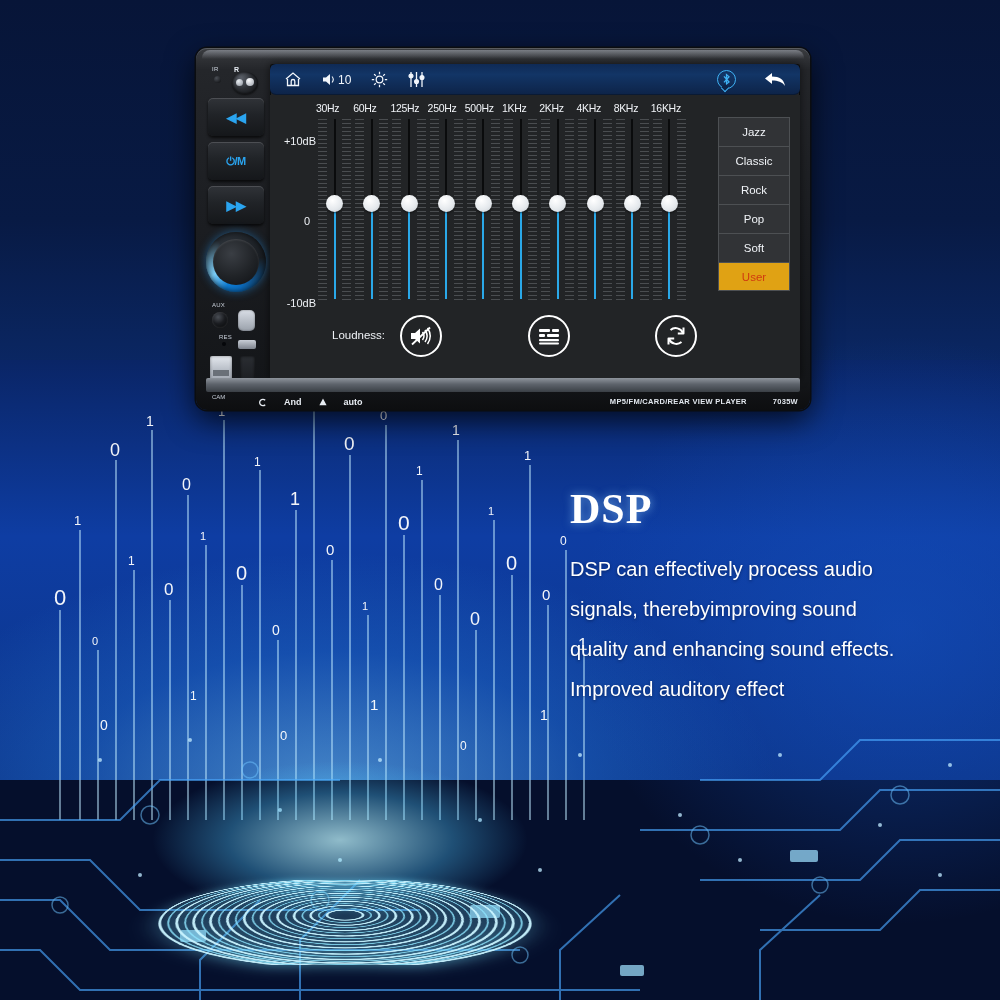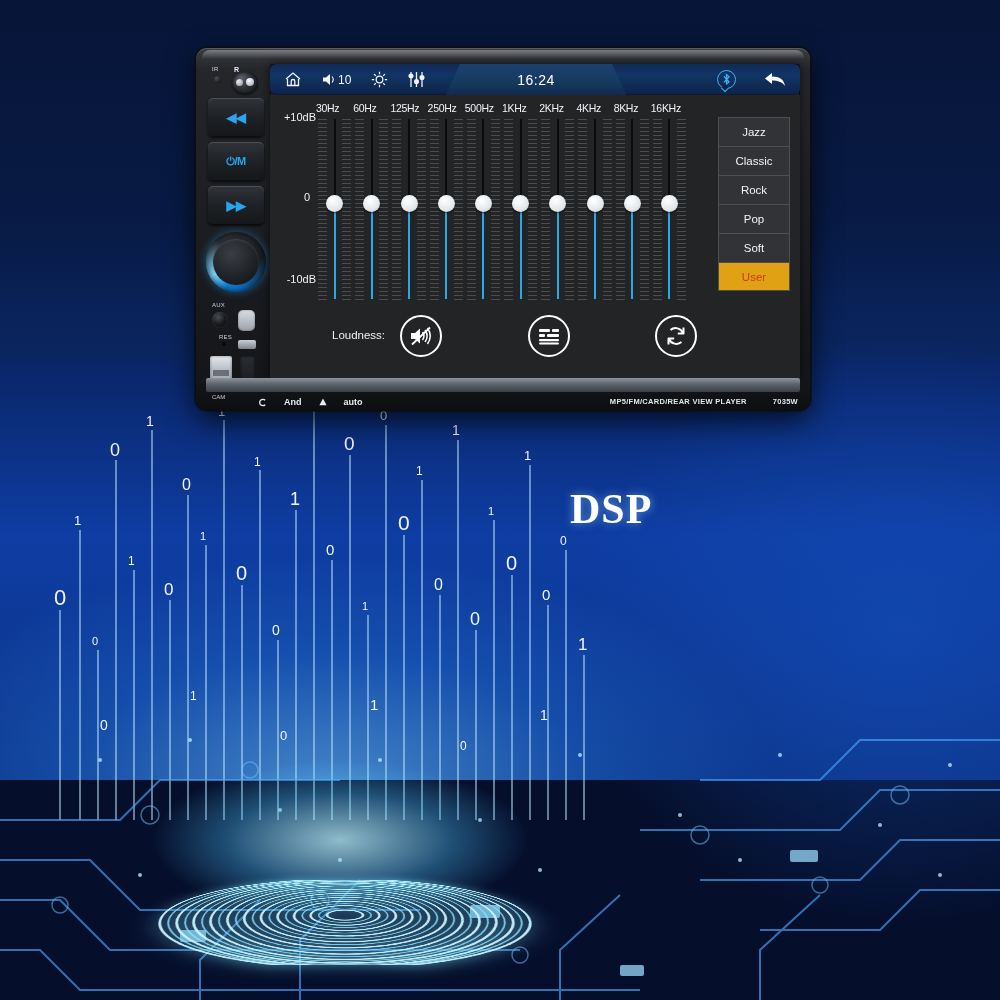--- a/index.html
+++ b/index.html
@@ -188,21 +188,21 @@
   .eqbody { position:absolute; left:0; top:31px; width:530px; height:285px; background:#222426; }
 
   .freq-row {
     position:absolute; left:46px; top:5px; width:372px; height:16px;
     display:flex; align-items:center;
   }
   .freq-lbl {
     flex:1; font-size:10.5px; color:#f0f3f7; font-weight:500; letter-spacing:-.3px;
   }
 
-  .db-col { position:absolute; left:0; top:16px; width:48px; height:185px; }
+  .db-col { position:absolute; left:0; top:40px; width:48px; height:185px; }
   .db-lbl { position:absolute; right:2px; font-size:11px; color:#eef1f5; font-weight:500; }
   .db-plus { top:0px; }
   .db-zero { top:80px; right:8px; }
   .db-minus{ top:162px; }
 
   .sliders {
     position:absolute; left:46px; top:22px; width:372px; height:186px;
     display:flex; align-items:flex-start;
   }
   .slider-cell { flex:1; height:186px; position:relative; }
@@ -504,23 +504,20 @@
           <span class="sb-icon">
             <svg width="17" height="17" viewBox="0 0 17 17" fill="none" stroke="currentColor" stroke-width="1.3">
               <path d="M3 1 L3 16 M8.5 1 L8.5 16 M14 1 L14 16"></path>
               <circle cx="3" cy="5" r="1.9" fill="currentColor"></circle>
               <circle cx="8.5" cy="10.5" r="1.9" fill="currentColor"></circle>
               <circle cx="14" cy="6.5" r="1.9" fill="currentColor"></circle>
             </svg>
           </span>
         </div>
 
-        <div class="time-tab">
-          <span class="time-txt">16:24</span>
-        </div>
 
         <div class="sb-right">
           <span class="bt-circle">
             <svg width="11" height="13" viewBox="0 0 11 13" fill="none" stroke="#3fb2f5" stroke-width="1.3">
               <path d="M3 3.4 L8 9 L5.5 11 L5.5 1.6 L8 3.8 L3 9.4"></path>
             </svg>
           </span>
           <span class="sb-icon">
             <svg width="22" height="17" viewBox="0 0 22 17" fill="#ffffff">
               <path d="M8 2 L1 7.5 L8 13 L8 9.6 C14 9.6 18 11 21 15 C20 8 15.5 5.4 8 5.4 Z"></path>
@@ -682,15 +679,21 @@
       <span>auto</span>
     </div>
     <div class="brand-right">
       <span>MP5/FM/CARD/REAR VIEW PLAYER</span>
       <span>7035W</span>
     </div>
   </div>
 
   <div class="dsp-wrap">
     <div class="dsp-title">DSP</div>
+    <div class="dsp-body">
+      <span>DSP can effectively process audio</span>
+      <span>signals, therebyimproving sound</span>
+      <span>quality and enhancing sound effects.</span>
+      <span>Improved auditory effect</span>
+    </div>
   </div>
 
 </div>
 
 </body></html>

